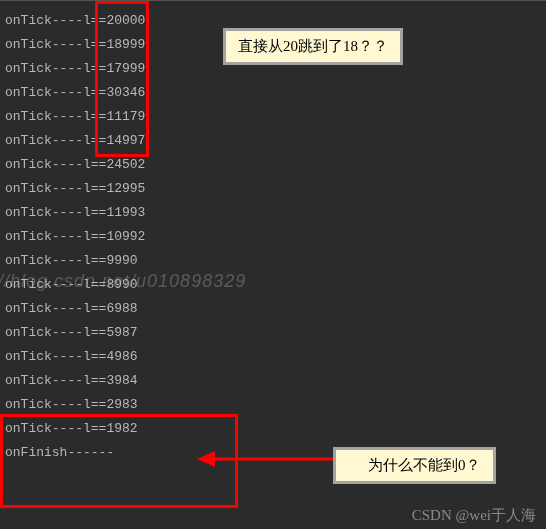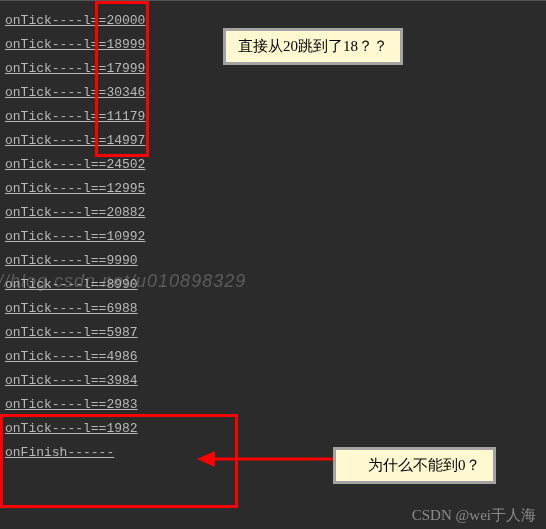--- a/index.html
+++ b/index.html
@@ -10,21 +10,20 @@
       font-family: "Consolas", "Courier New", monospace;
       font-size: 13px;
       color: #b8b8b8;
       position: relative;
       overflow: hidden;
       border-top: 1px solid #555;
     }
     .log-area {
       padding: 8px 22px 5px 5px;
       line-height: 24px;
-      text-decoration: underline;
     }
     .log-line {
       white-space: pre;
       height: 24px;
       position: relative;
     }
     .watermark {
       position: absolute;
       color: rgba(180,180,180,0.35);
       font-family: sans-serif;
@@ -76,21 +75,21 @@
 
 <div class="log-area">
   <div class="log-line">onTick----l==20000</div>
   <div class="log-line">onTick----l==18999</div>
   <div class="log-line">onTick----l==17999</div>
   <div class="log-line">onTick----l==30346</div>
   <div class="log-line">onTick----l==11179</div>
   <div class="log-line">onTick----l==14997</div>
   <div class="log-line">onTick----l==24502</div>
   <div class="log-line">onTick----l==12995</div>
-  <div class="log-line">onTick----l==20882</div>
+  <div class="log-line">onTick----l==11993</div>
   <div class="log-line">onTick----l==10992</div>
   <div class="log-line">onTick----l==9990</div>
   <div class="log-line">onTick----l==8990</div>
   <div class="log-line">onTick----l==6988</div>
   <div class="log-line">onTick----l==5987</div>
   <div class="log-line">onTick----l==4986</div>
   <div class="log-line">onTick----l==3984</div>
   <div class="log-line">onTick----l==2983</div>
   <div class="log-line">onTick----l==1982</div>
   <div class="log-line">onFinish------</div>

